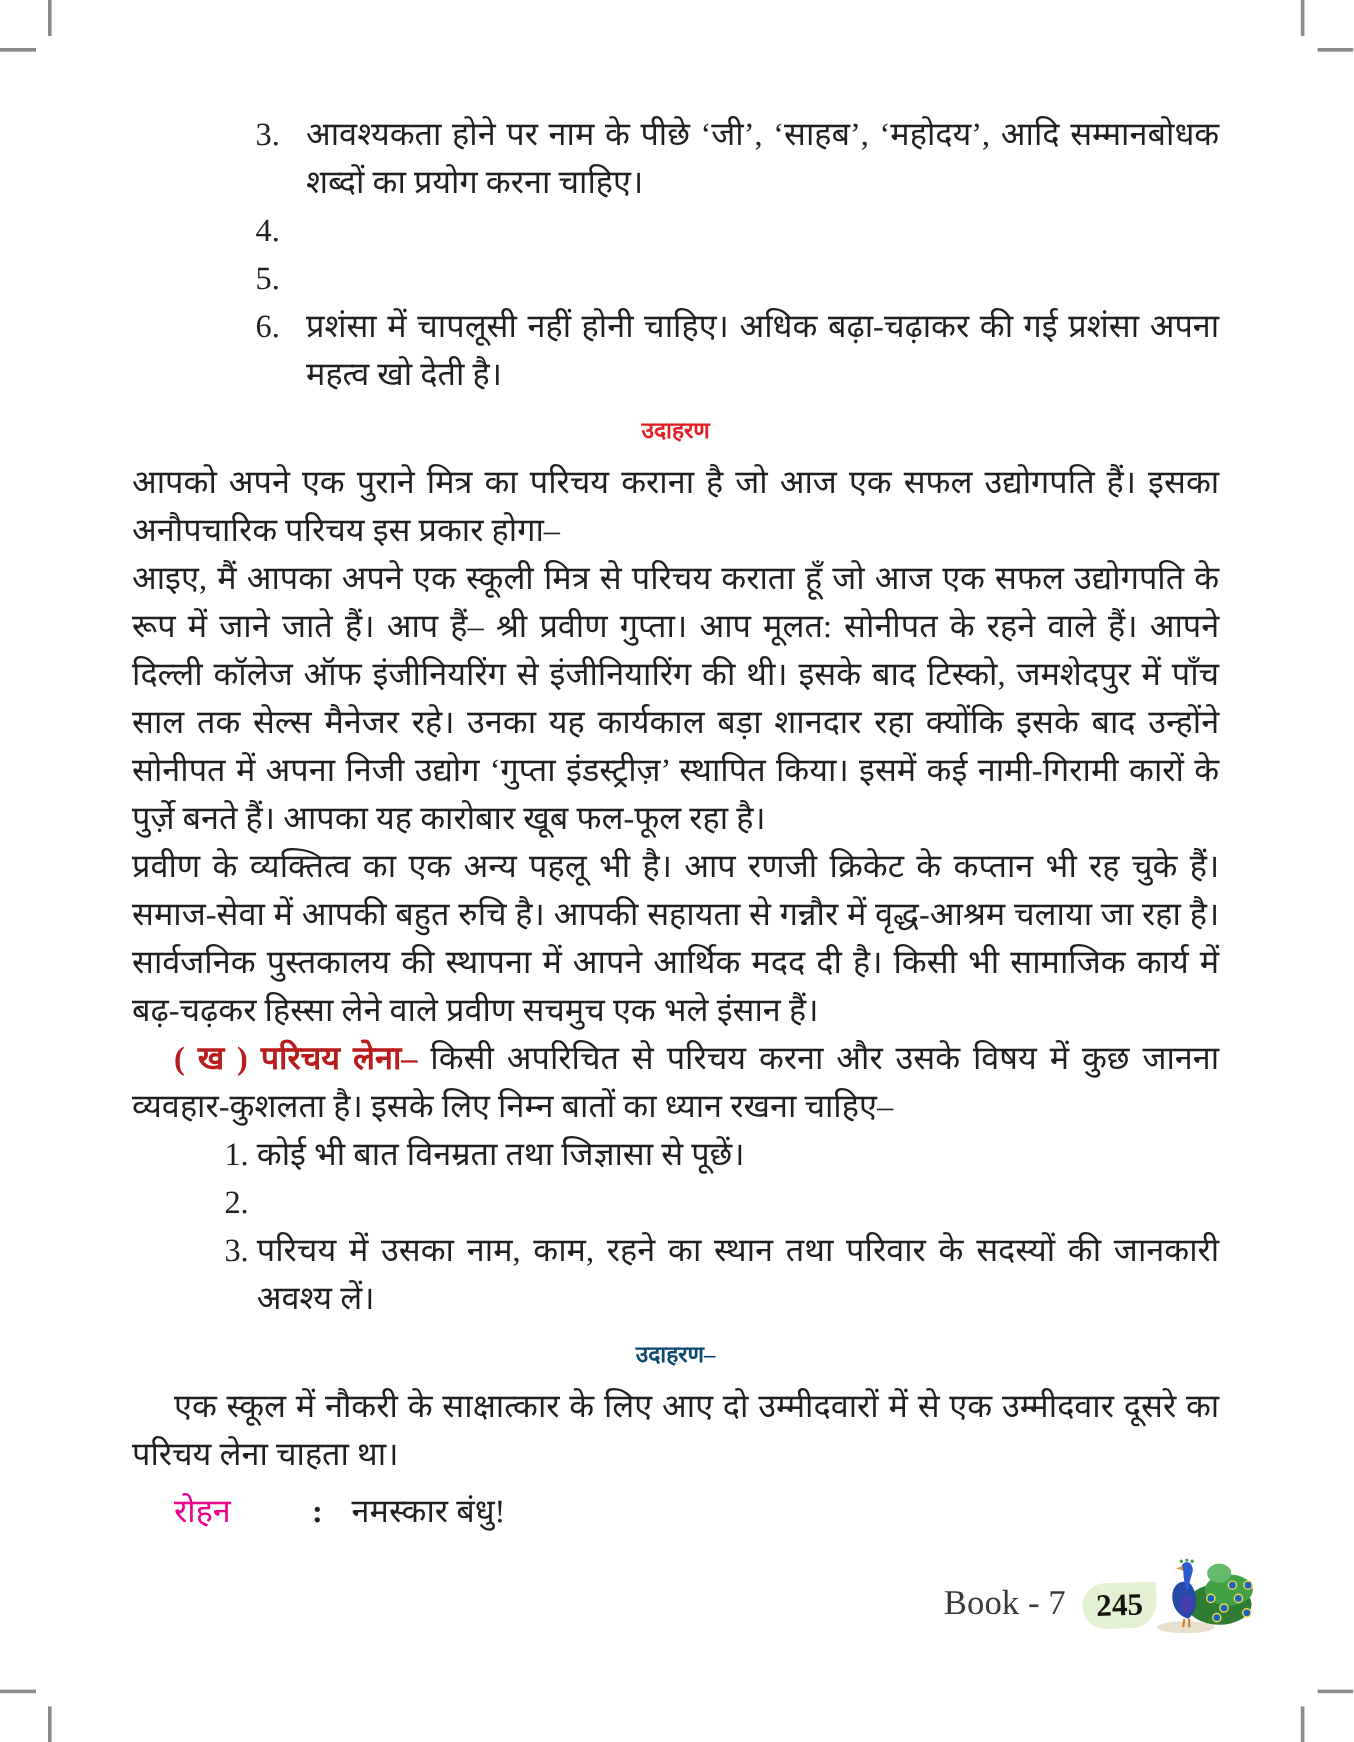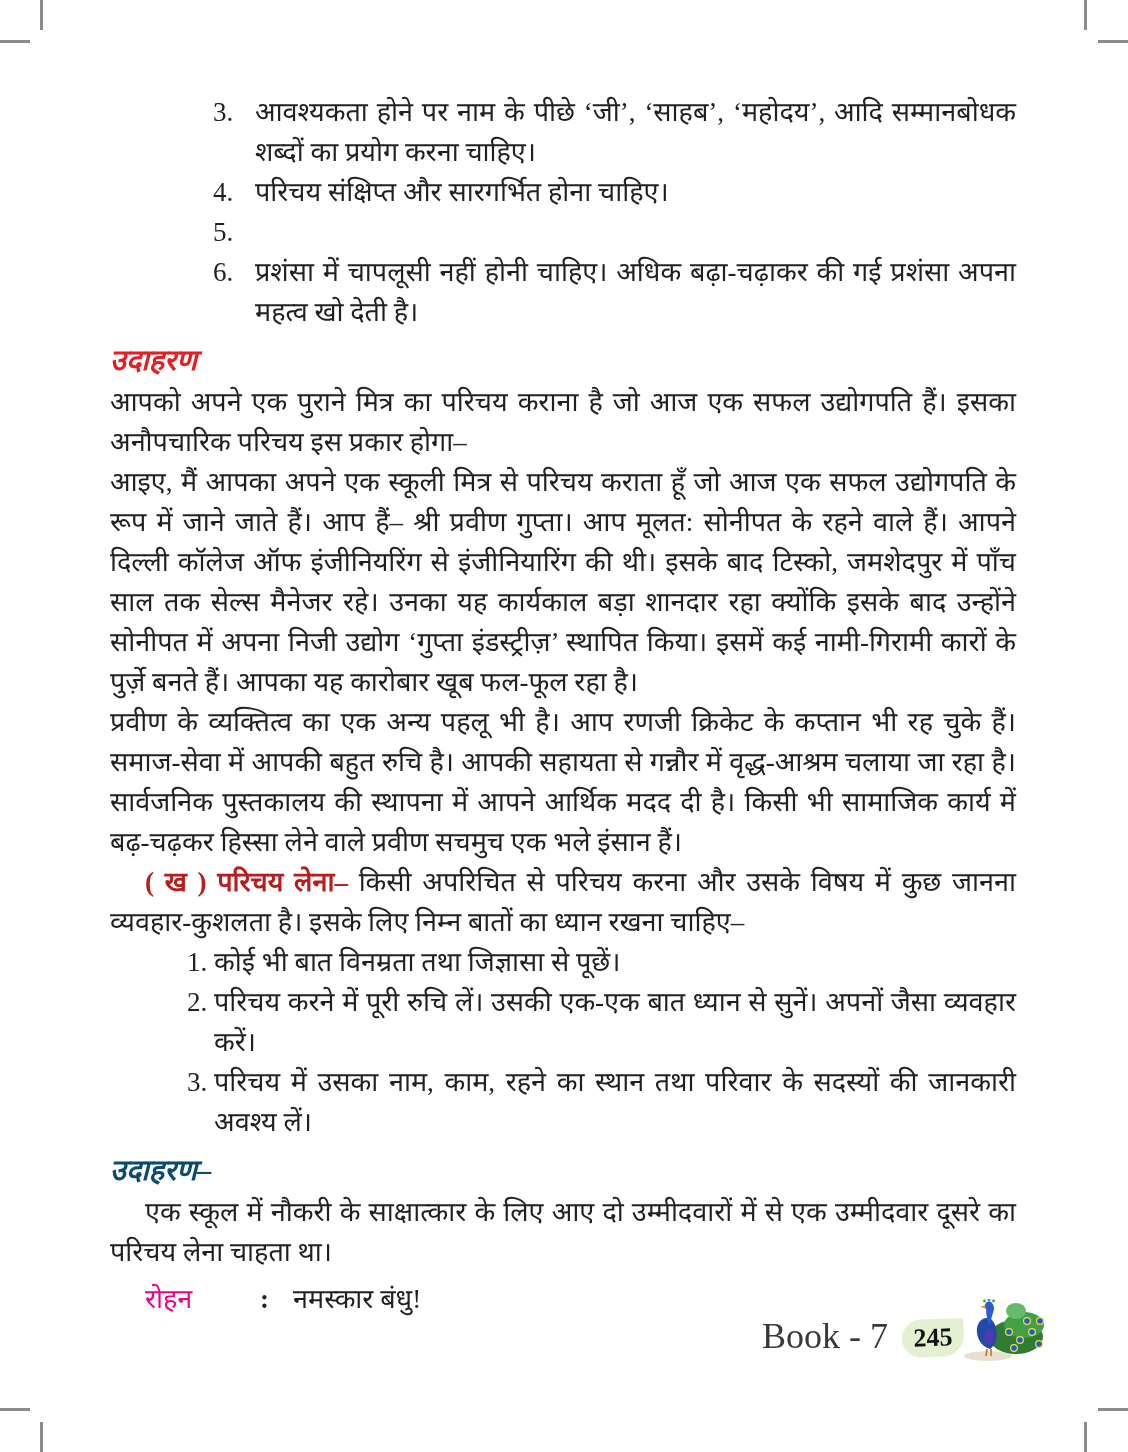--- a/index.html
+++ b/index.html
@@ -25,37 +25,37 @@
     position:absolute; left:110px; top:92px; width:906px;
     font-size:27px; line-height:40px;
     text-align:justify;
   }
   .row { display:flex; }
   .list-top .num { flex:0 0 42px; margin-left:103px; }
   .list-top .txt { flex:1; }
   .list-bot .num { flex:0 0 27px; margin-left:77px; }
   .list-bot .txt { flex:1; }
   .heading {
-    font-size:29px; font-weight:bold; line-height:38px;
-    margin-top:9px; margin-bottom:3px; text-align:left;font-style:italic;
+    font-size:19px; font-weight:bold; line-height:38px;
+    margin-top:9px; margin-bottom:3px; text-align:center;
   }
   .heading.red  { color:#e31e24; }
   .heading.blue { color:#0c4a6e; }
   p.body { margin:0; }
   p.indent { text-indent:35px; }
   .lead-red { color:#b91c1c; font-weight:bold; }
   .dialogue { display:flex; margin-top:7px; padding-left:35px; text-align:left;align-items:center; }
   .speaker { flex:0 0 115px; color:#ec008c; }
   .colon   { flex:0 0 33px; font-weight:bold; }
 
   .footer {
     position:absolute; top:1306px; right:80px;
     display:flex; align-items:center; height:60px;
   }
-  .book-label { font-size:36px; color:#3c3a39; margin-right:14px; line-height:60px; }
+  .book-label { font-size:29px; color:#3c3a39; margin-right:14px; line-height:60px; }
   .page-badge {
     width:62px; height:38px; margin-top:4px;
     background:#e4f0d2;
     border-radius:19px 3px 22px 19px;
     transform:rotate(-2deg);
     display:flex; align-items:center; justify-content:center;
     font-weight:bold; font-size:26px; color:#14130f;
   }
   .peacock { margin-left:-8px; margin-top:-6px; }
 </style>
@@ -75,21 +75,20 @@
 
   <div class="content">
 
     <div class="list-top">
       <div class="row">
         <span class="num">3.</span>
         <span class="txt">आवश्यकता होने पर नाम के पीछे ‘जी’, ‘साहब’, ‘महोदय’, आदि सम्मानबोधक शब्दों का प्रयोग करना चाहिए।</span>
       </div>
       <div class="row">
         <span class="num">4.</span>
-        <span class="txt">परिचय संक्षिप्त और सारगर्भित होना चाहिए।</span>
       </div>
       <div class="row">
         <span class="num">5.</span>
       </div>
       <div class="row">
         <span class="num">6.</span>
         <span class="txt">प्रशंसा में चापलूसी नहीं होनी चाहिए। अधिक बढ़ा-चढ़ाकर की गई प्रशंसा अपना महत्व खो देती है।</span>
       </div>
     </div>
 
@@ -100,21 +99,20 @@
 
     <p class="body indent"><span class="lead-red">( ख ) परिचय लेना– </span><span>किसी अपरिचित से परिचय करना और उसके विषय में कुछ जानना व्यवहार-कुशलता है। इसके लिए निम्न बातों का ध्यान रखना चाहिए–</span></p>
 
     <div class="list-bot">
       <div class="row">
         <span class="num">1.</span>
         <span class="txt">कोई भी बात विनम्रता तथा जिज्ञासा से पूछें।</span>
       </div>
       <div class="row">
         <span class="num">2.</span>
-        <span class="txt">परिचय करने में पूरी रुचि लें। उसकी एक-एक बात ध्यान से सुनें। अपनों जैसा व्यवहार करें।</span>
       </div>
       <div class="row">
         <span class="num">3.</span>
         <span class="txt">परिचय में उसका नाम, काम, रहने का स्थान तथा परिवार के सदस्यों की जानकारी अवश्य लें।</span>
       </div>
     </div>
 
     <div class="heading blue">उदाहरण–</div>
     <p class="body indent">एक स्कूल में नौकरी के साक्षात्कार के लिए आए दो उम्मीदवारों में से एक उम्मीदवार दूसरे का परिचय लेना चाहता था।</p>
 

